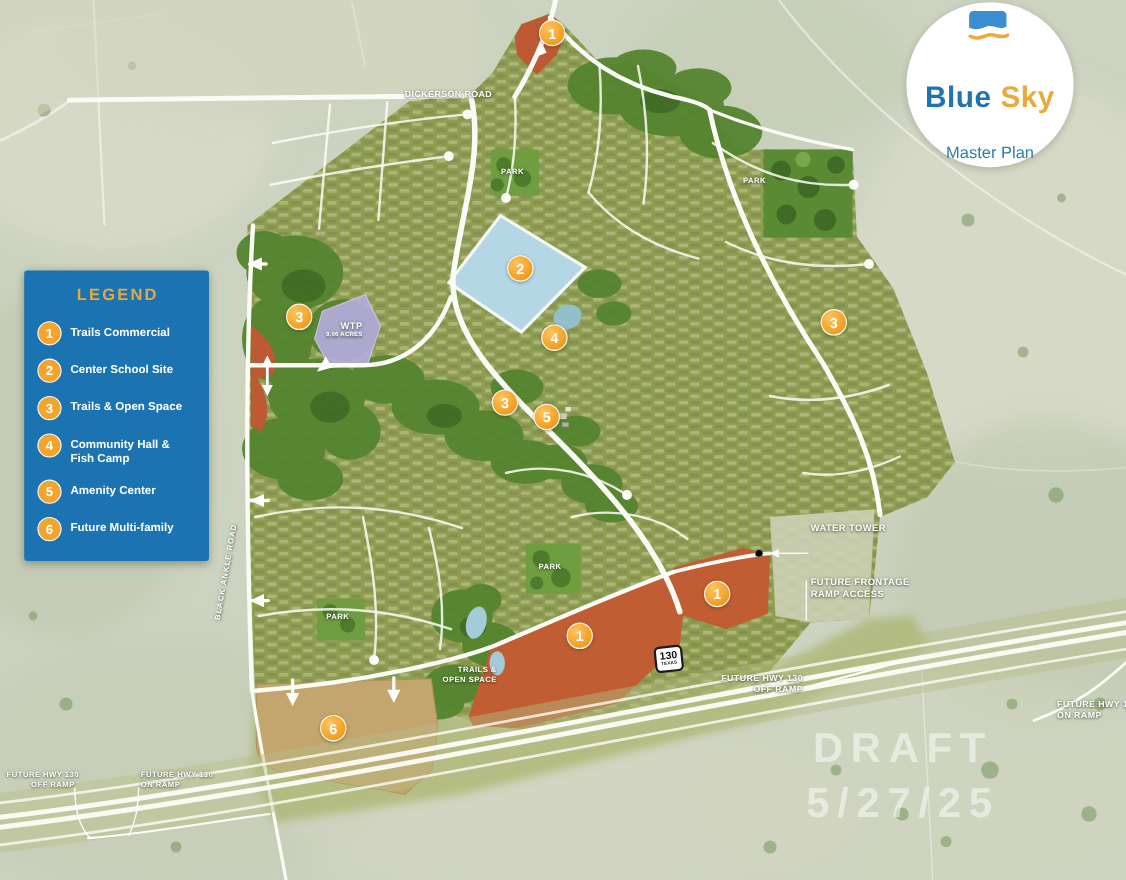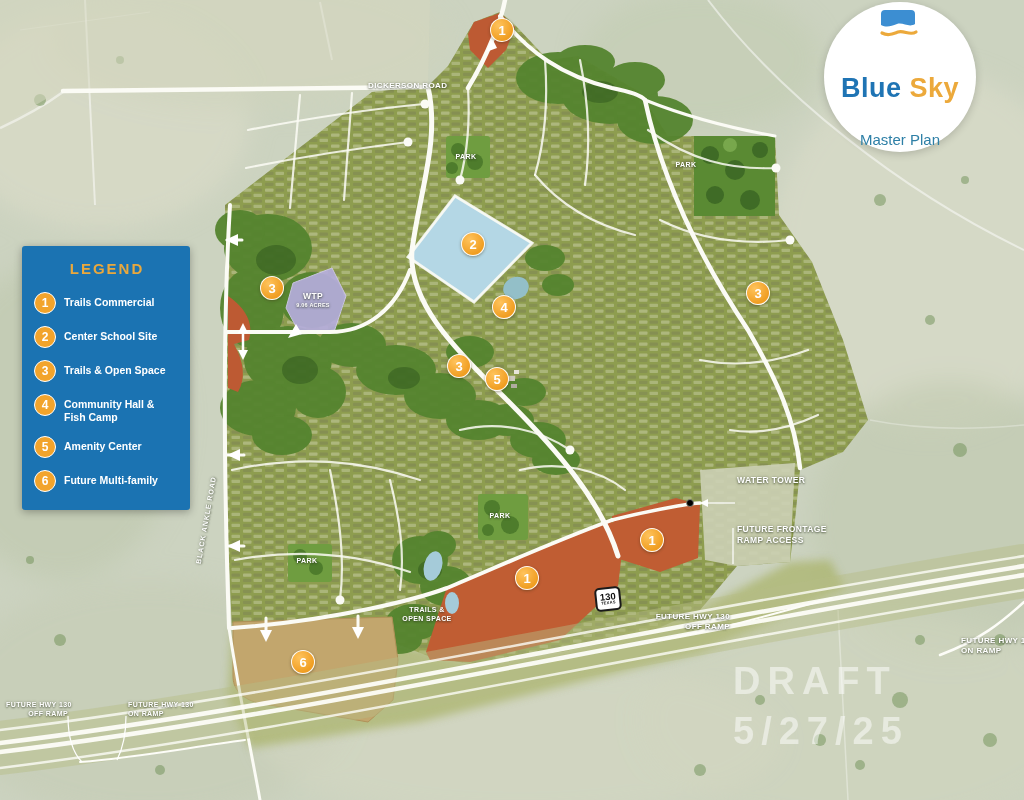--- a/index.html
+++ b/index.html
@@ -3,21 +3,21 @@
 <meta charset="utf-8">
 <style>
   * { margin:0; padding:0; box-sizing:border-box; }
   html,body { width:1024px; height:800px; overflow:hidden; font-family:"Liberation Sans", sans-serif; }
   .stage { position:relative; width:1024px; height:800px; background:#ccd3c0; overflow:hidden; }
   svg.map { position:absolute; left:0; top:0; }
 
   
   .mlabel { position:absolute; color:#fff; font-weight:700; font-size:8px; letter-spacing:.4px;
             text-shadow:0 1px 2px rgba(40,50,30,.6), 0 0 3px rgba(40,50,30,.4); white-space:nowrap; line-height:1.3; }
-  .ctr { transform:translate(-50%,-50%); text-align:center; }
+  .ctr { transform:translate(-50%,-50%); text-align:right; }
   .rgt { text-align:right; }
   .sm  { font-size:7px; }
   .rot { transform:translate(-50%,-50%) rotate(-80deg); letter-spacing:1px; }
 
   
   .marker { position:absolute; width:24px; height:24px; border-radius:50%;
             background:radial-gradient(circle at 35% 30%, #ffc35c, #f09e22 70%);
             border:1.5px solid rgba(255,255,255,.95); color:#fff; font-weight:800; font-size:13px;
             display:flex; align-items:center; justify-content:center; transform:translate(-50%,-50%);
             box-shadow:0 1px 3px rgba(60,50,20,.45); }
@@ -34,21 +34,21 @@
 
   
   .logo { position:absolute; left:824px; top:2px; width:152px; height:150px; border-radius:50%; background:#fff;
           box-shadow:0 2px 8px rgba(0,0,0,.18); display:flex; flex-direction:column; align-items:center; justify-content:center;gap:24px; }
   .brand { font-size:27px; font-weight:700; letter-spacing:.5px; margin-top:2px; }
   .brand .b { color:#1f74b4; } .brand .s { color:#eca93b; }
   .logosub { color:#2d7fa6; font-size:15px; margin-top:3px; }
 
   
   .draft { position:absolute; left:733px; top:656px; color:rgba(255,255,255,.5); font-weight:800;
-           font-size:38px; letter-spacing:7px; line-height:50px; white-space:nowrap; }
+           font-size:38px; letter-spacing:7px; line-height:50px; white-space:nowrap;text-align:center; }
 
   
   .shield { position:absolute; left:595px; top:587px; width:26px; height:24px; background:#fff;
             border:2.5px solid #1a1a1a; border-radius:5px; transform:rotate(-6deg);
             display:flex; flex-direction:column; align-items:center; justify-content:center; }
   .shield .num { font-size:9.5px; font-weight:800; color:#111; line-height:1; }
   .shield .st  { font-size:4px; font-weight:700; color:#111; letter-spacing:.3px; line-height:1.2; }
 </style>
 </head>
 <body>

